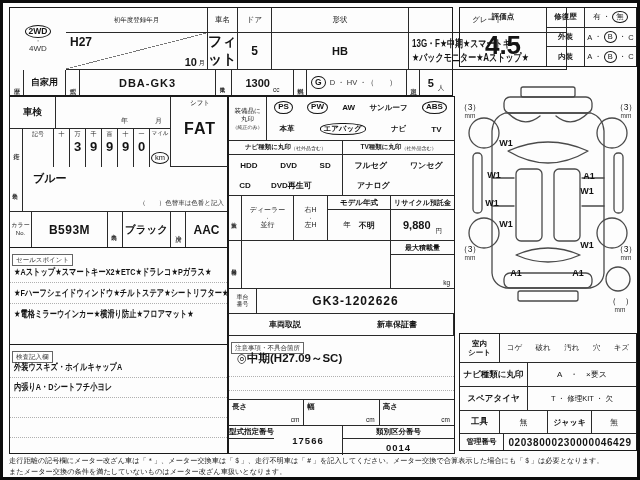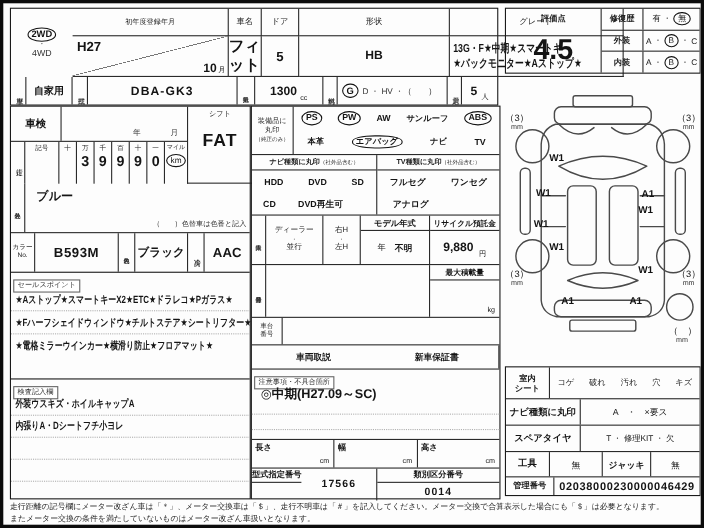--- a/index.html
+++ b/index.html
@@ -151,21 +151,21 @@
         <div class="cell bl" style="width:16px;flex-direction:column;justify-content:flex-start;">
           <span class="hdr" style="font-size:6px;margin-top:1px;">十</span>
           <span class="val" style="font-size:13px;">9</span>
         </div>
         <div class="cell bl" style="width:16px;flex-direction:column;justify-content:flex-start;">
           <span class="hdr" style="font-size:6px;margin-top:1px;">一</span>
           <span class="val" style="font-size:13px;">0</span>
         </div>
         <div class="cell bl" style="flex:1;flex-direction:column;justify-content:flex-start;">
           <span class="hdr" style="font-size:5.5px;margin-top:1px;">マイル</span>
-          <span style="font-size:7.5px;margin-top:3px;" class="circled">km</span>
+          <span style="font-size:7.5px;margin-top:15px;" class="circled">km</span>
         </div>
       </div>
     </div>
 
     <div class="bx bl bb" style="left:160px;top:0;width:59px;height:70px;display:flex;flex-direction:column;align-items:center;">
       <span class="hdr" style="font-size:6.5px;margin-top:2px;">シフト</span>
       <span class="val" style="font-size:16px;margin-top:12px;letter-spacing:1px;">FAT</span>
     </div>
 
     <div class="bx" style="left:0;top:70px;width:100%;height:44px;display:flex;">
@@ -312,20 +312,21 @@
           <span style="position:absolute;right:4px;bottom:2px;font-size:6.5px;">kg</span>
         </div>
       </div>
     </div>
 
     <div class="bx bb" style="left:0;top:192px;width:100%;height:25px;display:flex;">
       <div class="cell br" style="width:28px;flex-direction:column;font-size:6px;line-height:1.2;color:#222;">
         <span>車台</span>
           <span>番号</span>
       </div>
+      <div class="cell val" style="flex:1;font-size:12px;letter-spacing:1px;">GK3-1202626</div>
     </div>
 
     <div class="bx bb" style="left:0;top:217px;width:100%;height:22px;display:flex;">
       <div class="cell val" style="flex:1;font-size:8px;">車両取説</div>
       <div class="cell br val" style="width:113px;font-size:8px;">新車保証書</div>
     </div>
 
     <div class="bx bb" style="left:0;top:239px;width:100%;height:64px;">
       <span class="tab">注意事項・不具合箇所</span>
       <div class="val" style="position:absolute;left:8px;top:15px;font-size:11.5px;">◎中期(H27.09～SC)</div>

